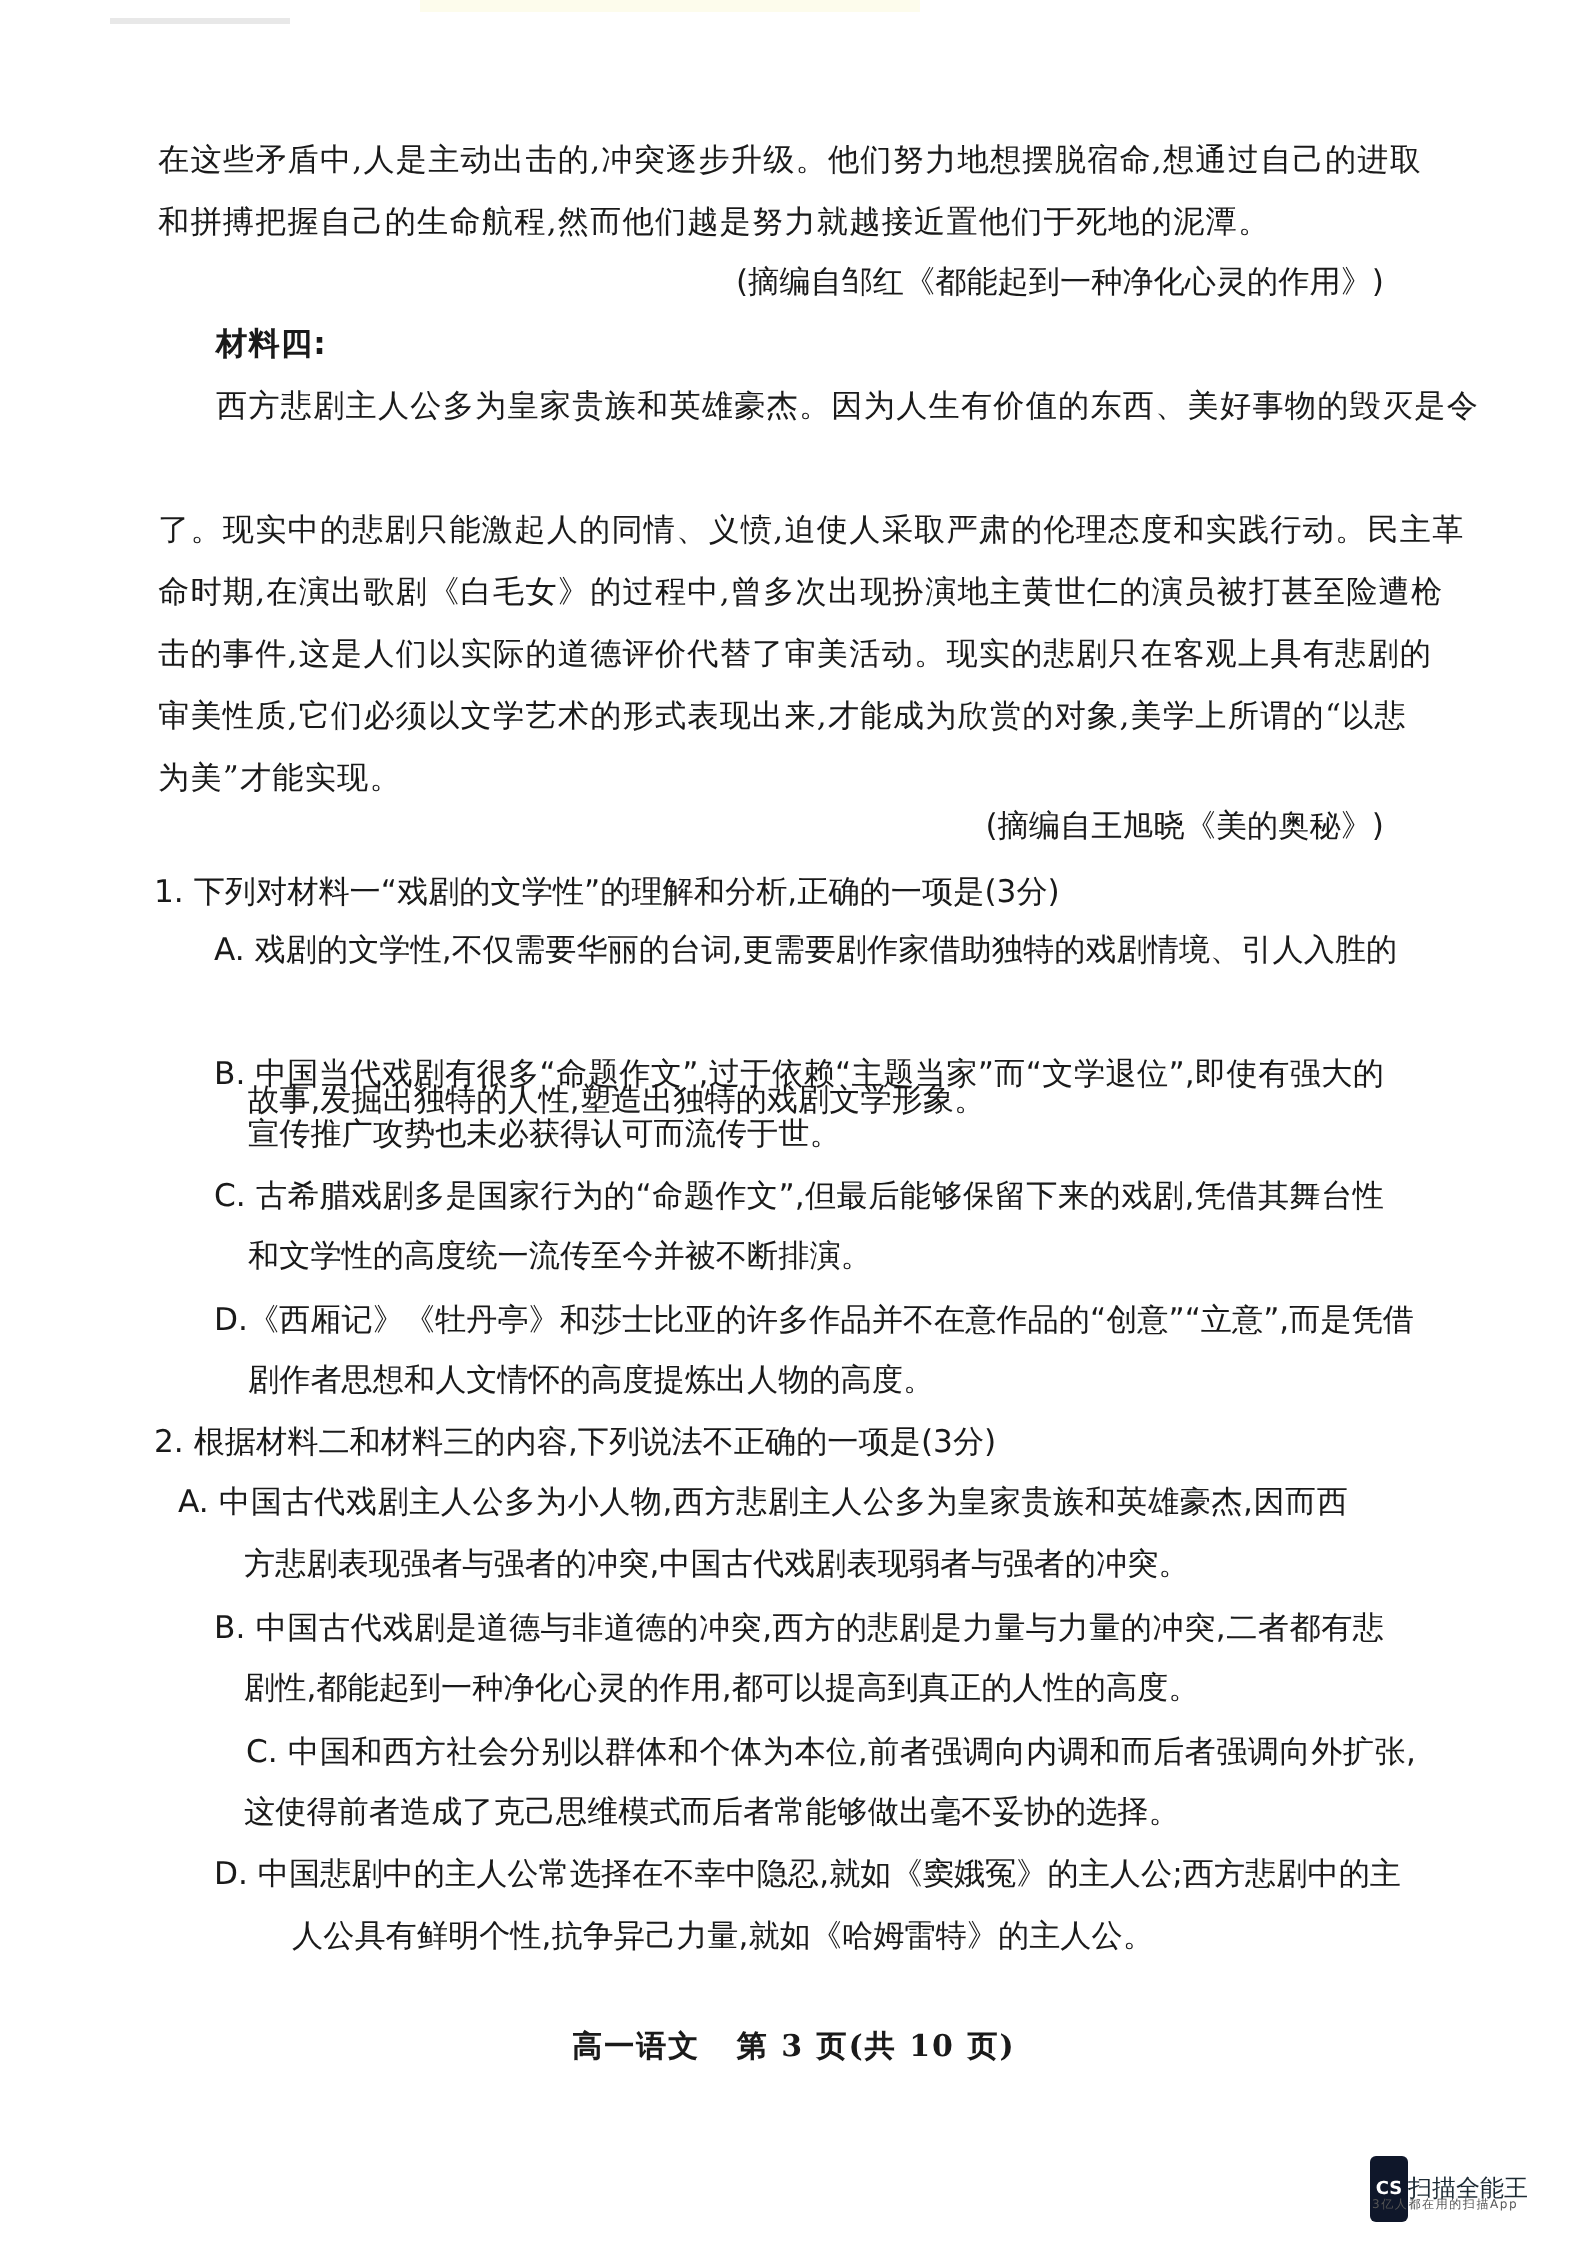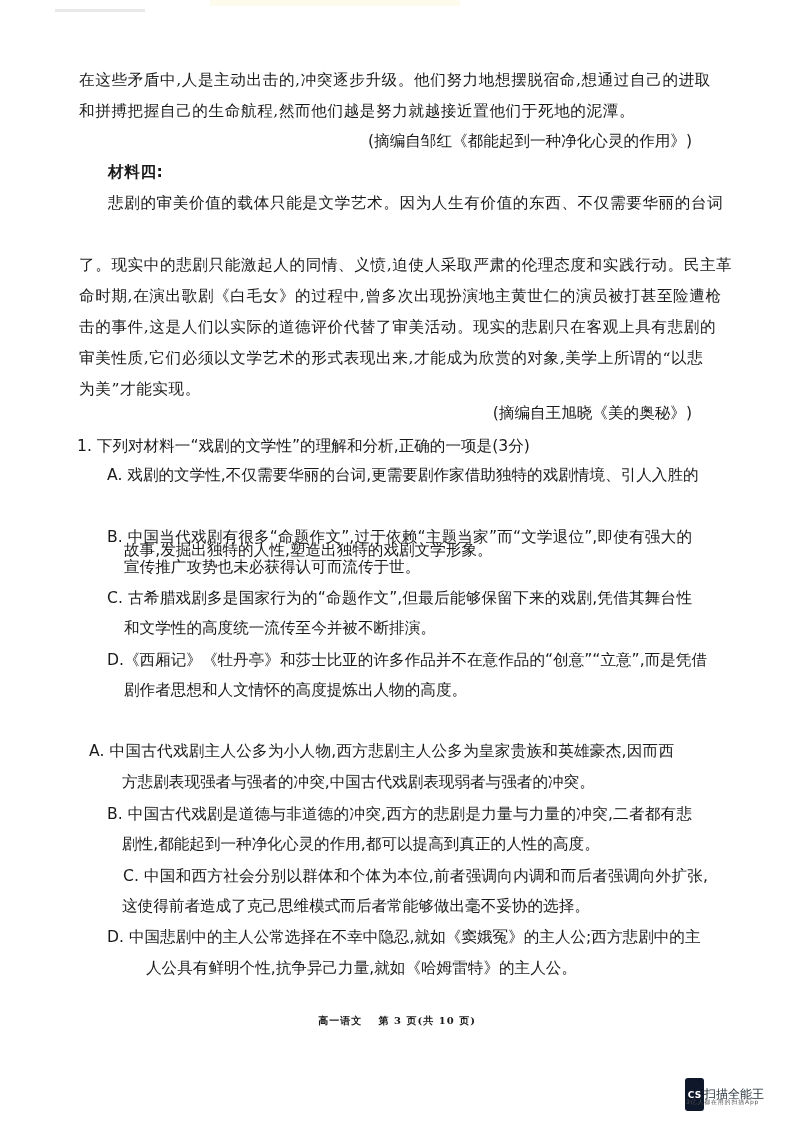--- a/index.html
+++ b/index.html
@@ -8,59 +8,60 @@
     font-family: "DejaVu Serif", "Liberation Serif", serif; color: #1a1a1a;
   }
   .page { position: absolute; left: 0; top: 0; width: 794px; height: 1124px; }
   .top-mark { position: absolute; left: 55px; top: 9px; width: 90px; height: 3px; background: #e8e8e8; }
   .top-tint { position: absolute; left: 210px; top: 0; width: 250px; height: 6px; background: #fdfcec; }
   .line { position: absolute; font-size: 15.6px; line-height: 20px; white-space: nowrap; letter-spacing: 0.6px; }
   .just { text-align: justify; text-align-last: justify; }
   .bold { font-weight: bold; font-family: "DejaVu Sans", "Liberation Sans", sans-serif; }
   .sans { font-family: "DejaVu Sans", "Liberation Sans", sans-serif; letter-spacing: 0px; }
   .right { text-align: right; }
-  .footer { position: absolute; left: 0; width: 794px; top: 1014px; text-align: center; font-size: 10px; font-weight: bold; letter-spacing: 1px; }
+  .footer { position: absolute; left: 0; width: 794px; top: 1014px; text-align: center; font-size: 15px; font-weight: bold; letter-spacing: 1px; }
   .footer span { margin: 0 6px; }
   .cs-badge { position: absolute; left: 685px; top: 1078px; display: flex; align-items: center; }
   .cs-logo { width: 19px; height: 33px; background: #0f172a; color: #ffffff; border-radius: 3px;
     font-family: "DejaVu Sans", "Liberation Sans", sans-serif; font-size: 9px; font-weight: bold;
     display: flex; align-items: center; justify-content: center; }
   .cs-name { margin-left: 0; font-family: "DejaVu Sans", "Liberation Sans", sans-serif; font-size: 12px; color: #1c2a33; }
   .cs-sub { position: absolute; left: 686px; top: 1098px; font-family: "DejaVu Sans", "Liberation Sans", sans-serif; font-size: 6px; color: #555; letter-spacing: 0.8px; }
 </style>
 </head>
 <body>
 
 <div class="page">
   <div class="top-mark"></div>
   <div class="top-tint"></div>
 
   <div class="line just" style="left:79px; top:70px; width:613px;">在这些矛盾中,人是主动出击的,冲突逐步升级。他们努力地想摆脱宿命,想通过自己的进取</div>
   <div class="line" style="left:79px; top:101px;">和拼搏把握自己的生命航程,然而他们越是努力就越接近置他们于死地的泥潭。</div>
   <div class="line sans right" style="left:79px; top:131px; width:613px;">(摘编自邹红《都能起到一种净化心灵的作用》)</div>
 
   <div class="line bold" style="left:108px; top:162px;">材料四:</div>
-  <div class="line just" style="left:108px; top:193px; width:584px;">悲剧的审美价值的载体只能是文学艺术。因为人生有价值的东西、不仅需要华丽的台词</div>
+  <div class="line just" style="left:108px; top:193px; width:584px;">西方悲剧主人公多为皇家贵族和英雄豪杰。因为人生有价值的东西、美好事物的毁灭是令</div>
   <div class="line just" style="left:79px; top:255px; width:613px;">了。现实中的悲剧只能激起人的同情、义愤,迫使人采取严肃的伦理态度和实践行动。民主革</div>
   <div class="line just" style="left:79px; top:286px; width:613px;">命时期,在演出歌剧《白毛女》的过程中,曾多次出现扮演地主黄世仁的演员被打甚至险遭枪</div>
   <div class="line just" style="left:79px; top:317px; width:613px;">击的事件,这是人们以实际的道德评价代替了审美活动。现实的悲剧只在客观上具有悲剧的</div>
   <div class="line just" style="left:79px; top:348px; width:613px;">审美性质,它们必须以文学艺术的形式表现出来,才能成为欣赏的对象,美学上所谓的“以悲</div>
   <div class="line" style="left:79px; top:379px;">为美”才能实现。</div>
   <div class="line sans right" style="left:79px; top:403px; width:613px;">(摘编自王旭晓《美的奥秘》)</div>
 
   <div class="line sans" style="left:77px; top:436px;">1. 下列对材料一“戏剧的文学性”的理解和分析,正确的一项是(3分)</div>
   <div class="line sans just" style="left:107px; top:465px; width:585px;">A. 戏剧的文学性,不仅需要华丽的台词,更需要剧作家借助独特的戏剧情境、引人入胜的</div>
   <div class="line sans" style="left:124px; top:495px;margin-top:45px;">故事,发掘出独特的人性,塑造出独特的戏剧文学形象。</div>
   <div class="line sans just" style="left:107px; top:527px; width:585px;">B. 中国当代戏剧有很多“命题作文”,过于依赖“主题当家”而“文学退位”,即使有强大的</div>
   <div class="line sans" style="left:124px; top:557px;">宣传推广攻势也未必获得认可而流传于世。</div>
   <div class="line sans just" style="left:107px; top:588px; width:585px;">C. 古希腊戏剧多是国家行为的“命题作文”,但最后能够保留下来的戏剧,凭借其舞台性</div>
   <div class="line sans" style="left:124px; top:618px;">和文学性的高度统一流传至今并被不断排演。</div>
   <div class="line sans just" style="left:107px; top:650px; width:585px;">D.《西厢记》《牡丹亭》和莎士比亚的许多作品并不在意作品的“创意”“立意”,而是凭借</div>
   <div class="line sans" style="left:124px; top:680px;">剧作者思想和人文情怀的高度提炼出人物的高度。</div>
 
+  <div class="line sans" style="left:77px; top:711px;">2. 根据材料二和材料三的内容,下列说法不正确的一项是(3分)</div>
   <div class="line sans just" style="left:89px; top:741px; width:585px;">A. 中国古代戏剧主人公多为小人物,西方悲剧主人公多为皇家贵族和英雄豪杰,因而西</div>
   <div class="line sans" style="left:122px; top:772px;">方悲剧表现强者与强者的冲突,中国古代戏剧表现弱者与强者的冲突。</div>
   <div class="line sans just" style="left:107px; top:804px; width:585px;">B. 中国古代戏剧是道德与非道德的冲突,西方的悲剧是力量与力量的冲突,二者都有悲</div>
   <div class="line sans" style="left:122px; top:834px;">剧性,都能起到一种净化心灵的作用,都可以提高到真正的人性的高度。</div>
   <div class="line sans just" style="left:123px; top:866px; width:585px;">C. 中国和西方社会分别以群体和个体为本位,前者强调向内调和而后者强调向外扩张,</div>
   <div class="line sans" style="left:122px; top:896px;">这使得前者造成了克己思维模式而后者常能够做出毫不妥协的选择。</div>
   <div class="line sans just" style="left:107px; top:927px; width:585px;">D. 中国悲剧中的主人公常选择在不幸中隐忍,就如《窦娥冤》的主人公;西方悲剧中的主</div>
   <div class="line sans" style="left:122px; top:958px;margin-left:24px;">人公具有鲜明个性,抗争异己力量,就如《哈姆雷特》的主人公。</div>
 
   <div class="footer">

